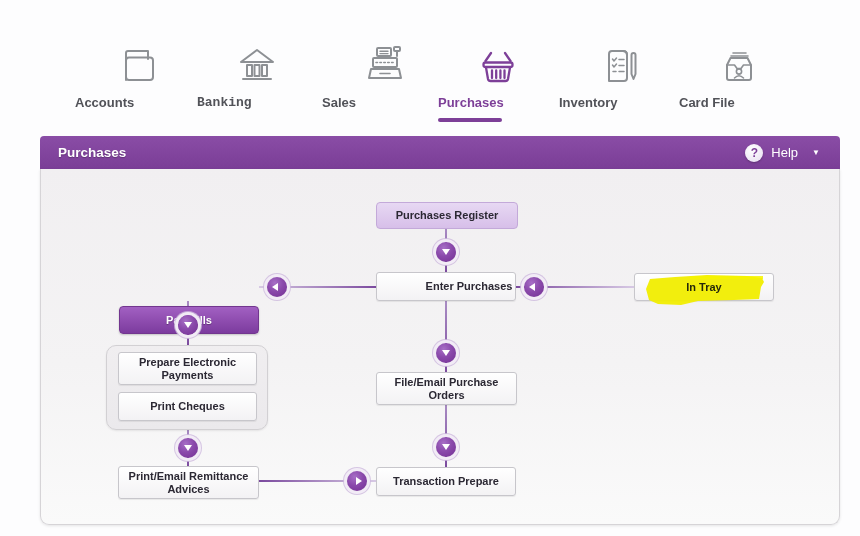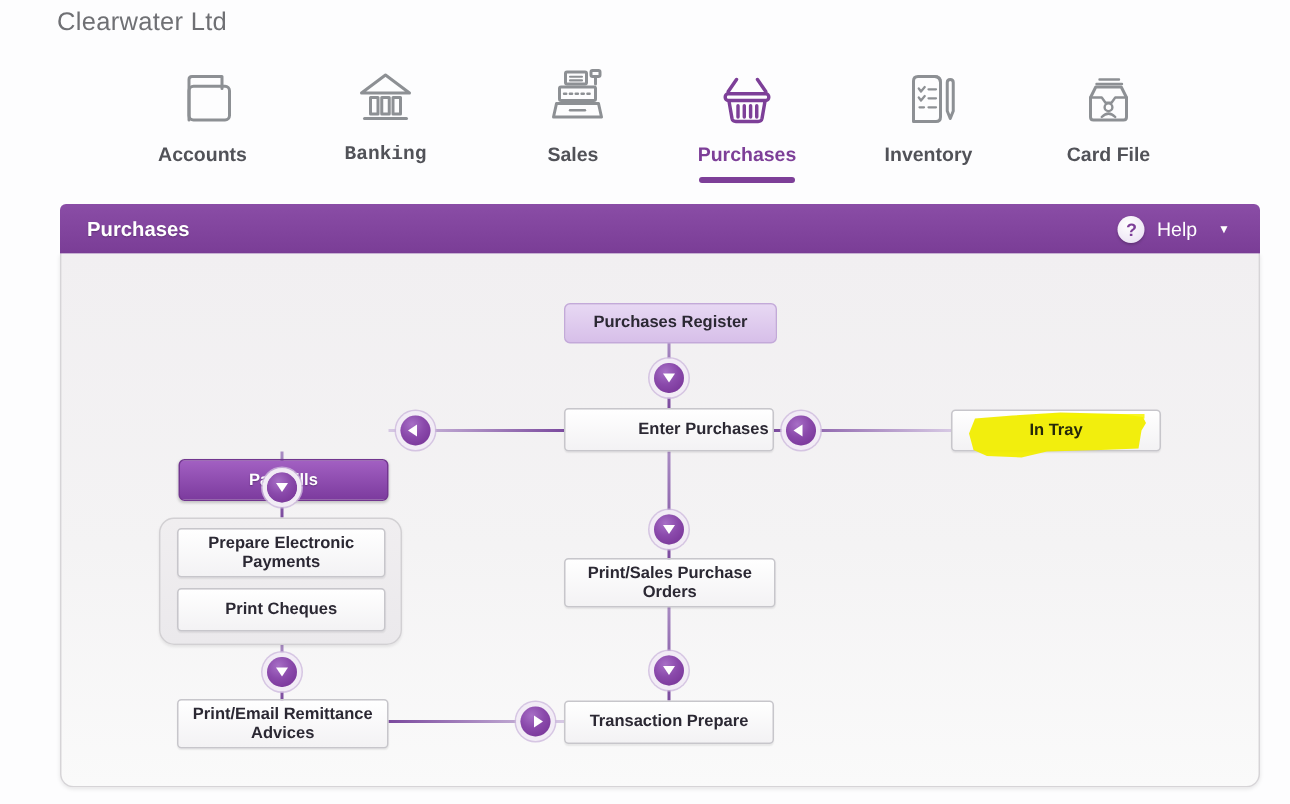--- a/index.html
+++ b/index.html
@@ -7,21 +7,21 @@
               font-family:"Liberation Sans", sans-serif; }
   .screen { position:relative; width:860px; height:536px; }
 
   
   .company-title { position:absolute; left:38px; top:5px; font-size:17px;
                    color:#6f7074; letter-spacing:.2px; }
 
   
   .modules { position:absolute; top:40px; left:0; width:860px; height:92px; }
   .module { position:absolute; width:120px; top:0; display:flex; flex-direction:column;
-            align-items:center; cursor:pointer; }
+            cursor:pointer; }
   .m-accounts{left:75px;} .m-banking{left:197px;font-family:Liberation Mono, monospace;} .m-sales{left:322px;}
   .m-purchases{left:438px;} .m-inventory{left:559px;} .m-cardfile{left:679px;}
   .micon { height:48px; display:flex; align-items:flex-end; justify-content:center; }
   .micon svg { stroke:#8d9094; fill:none; stroke-width:2; stroke-linecap:round; stroke-linejoin:round; }
   .module.active .micon svg { stroke:#7d3f98; stroke-width:2.3; }
   .mlabel { margin-top:7px; font-size:13px; font-weight:600; color:#515258; }
   .module.active .mlabel { color:#7d3f98; font-weight:700; }
   .active-underline { margin-top:8px; width:64px; height:3.5px; background:#7d3f98; border-radius:2px; }
 
   
@@ -88,21 +88,20 @@
                background:linear-gradient(180deg,#f0eef0,#ebe9ec); border:1px solid #d2d0d3;
                border-radius:10px; box-shadow:0 1px 2px rgba(0,0,0,.08); z-index:1; }
 
   .marker-svg { position:absolute; left:0; top:0; z-index:1; overflow:visible; }
 </style>
 </head>
 <body>
 
 <div class="screen">
 
-  <div class="company-title">Clearwater Ltd</div>
 
   <nav class="modules">
     <div class="module m-accounts">
       <span class="micon">
         <svg width="46" height="44" viewBox="0 0 46 44">
           <path d="M14 36 V9 q0-2 2-2 h20 v8"></path>
           <rect x="14" y="13.5" width="27" height="22.5" rx="3"></rect>
         </svg>
       </span>
       <span class="mlabel">Accounts</span>
@@ -240,21 +239,21 @@
         <polygon points="55,2 128,2 128,5 55,5" fill="#f6f300" opacity="0.85"></polygon>
       </svg>
       <span>In Tray</span>
     </div>
 
     <div class="node white n-cheques">
       <span>Print Cheques</span>
     </div>
 
     <div class="node white n-orders">
-      <span>Print/Sales Purchase Orders</span>
+      <span>File/Email Purchase Orders</span>
     </div>
 
     <div class="node white n-remit">
       <span>Print/Email Remittance Advices</span>
     </div>
 
     <div class="node white n-journal">
       <span>Transaction Prepare</span>
     </div>
 

